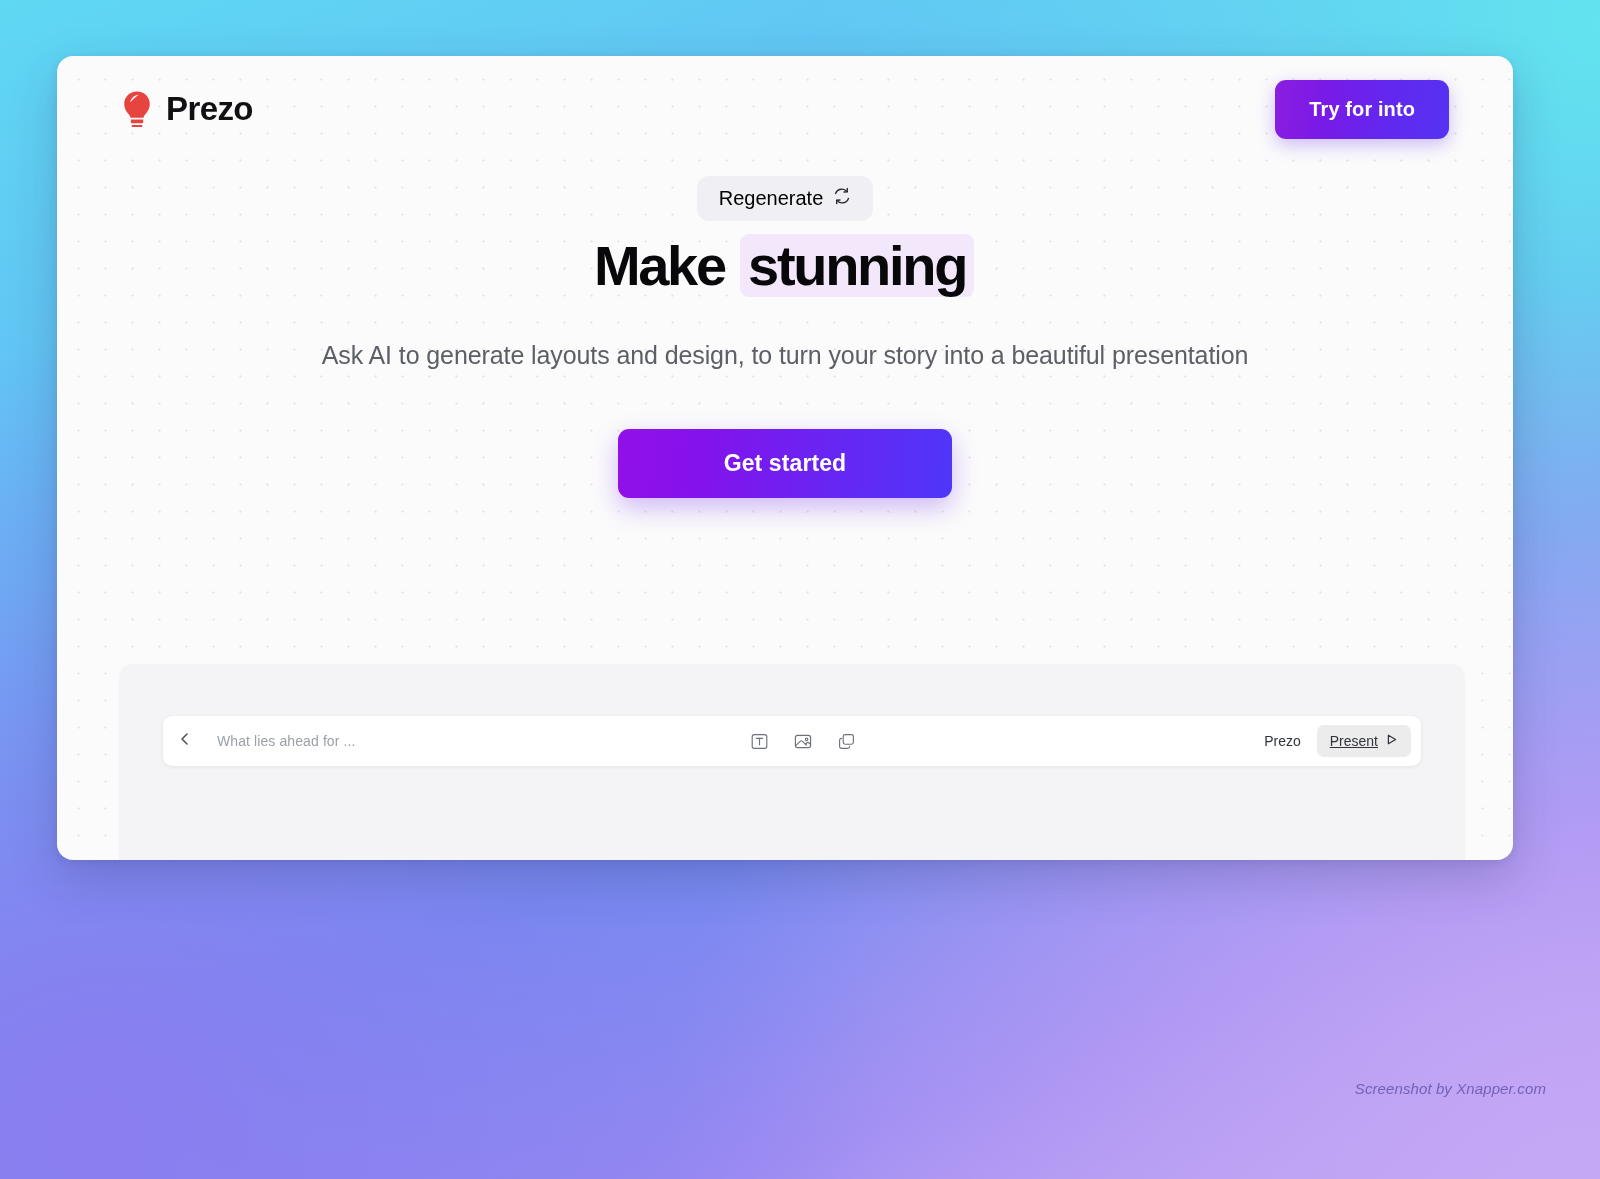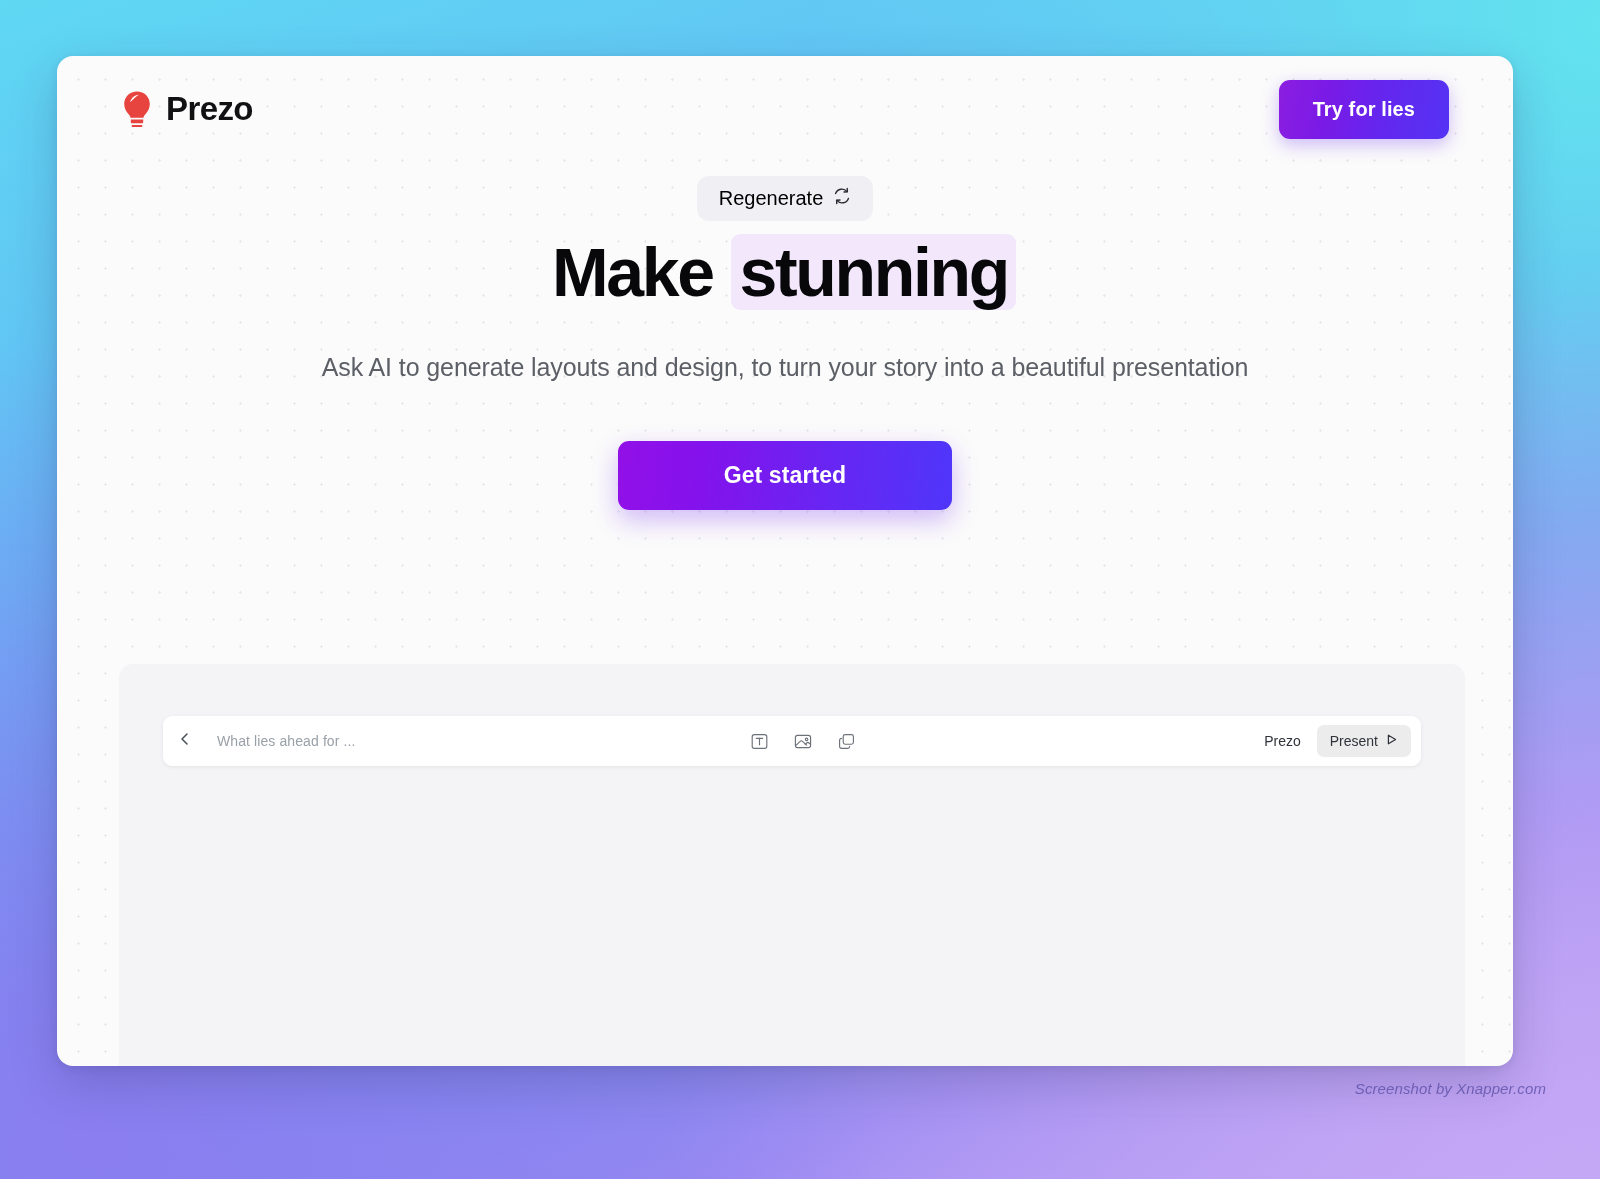--- a/index.html
+++ b/index.html
@@ -21,21 +21,21 @@
       radial-gradient(circle at 100% 2%, #62e3ef 0%, rgba(98,227,239,0) 40%),
       linear-gradient(160deg, #5fd8f3 0%, #63b9f5 34%, #6f8cf0 62%, #9a8af2 82%, #c3a6f4 100%);
   }
 
   
   #app-card {
     position: absolute;
     left: 57px;
     top: 56px;
     width: 1456px;
-    height: 1010px;
+    height: 804px;
     background: #fbfbfb;
     border-radius: 16px;
     box-shadow: 0 18px 48px rgba(40,40,90,0.22), 0 2px 8px rgba(40,40,90,0.10);
     overflow: hidden;
   }
 
   
   #dot-grid {
     position: absolute;
     inset: 0;
@@ -100,21 +100,21 @@
     background: #f0f0f4;
     color: #000000;
     font-size: 20px;
     border: none;
     cursor: pointer;
     font-family: "Liberation Sans", sans-serif;
   }
 
   #headline {
     margin-top: 16px;
-    font-size: 68px;
+    font-size: 56px;
     line-height: 1.03;
     font-weight: 800;
     letter-spacing: -2.3px;
     color: #08080a;
   }
   #headline .hl-line { display: block; }
   #headline-highlight {
     background: #f2e7fb;
     border-radius: 9px;
     padding: 0 8px;
@@ -213,20 +213,21 @@
     align-items: center;
     gap: 7px;
     font-size: 14px;
     color: #30343a;
     background: #ececed;
     border: none;
     padding: 8px 13px;
     border-radius: 7px;
     cursor: pointer;
     font-family: "Liberation Sans", sans-serif;
+    text-decoration: underline;
   }
 
   
   #watermark {
     position: absolute;
     right: 54px;
     top: 1080px;
     font-size: 15px;
     color: #5b4fa8;
     opacity: 0.78;
@@ -250,21 +251,21 @@
           <svg class="bulb" width="32" height="38" viewBox="0 0 32 38" aria-hidden="true">
             <path d="M16 1.5C8.8 1.5 3.2 7 3.2 13.9c0 4.4 2.1 7.6 4.2 10 1.3 1.5 2 2.6 2.2 3.9h12.8c.2-1.3.9-2.4 2.2-3.9 2.1-2.4 4.2-5.6 4.2-10C28.8 7 23.2 1.5 16 1.5z" fill="#e8443f"></path>
             <path d="M9.8 29.4h12.4v2.6c0 .7-.6 1.3-1.3 1.3H11.1c-.7 0-1.3-.6-1.3-1.3v-2.6z" fill="#e8443f"></path>
             <path d="M11.6 35h8.8c.5 0 1 .5 1 1s-.5 1-1 1h-8.8c-.5 0-1-.5-1-1s.5-1 1-1z" fill="#e8443f"></path>
             <path d="M9.2 12.3c.6-4.2 4.2-7.4 8.5-7.6-3.1 2.4-6.3 5-8.5 7.6z" fill="#ffffff" opacity="0.95"></path>
           </svg>
         </span>
         <span id="brand-name">Prezo</span>
       </div>
 
-      <button id="try-free-button">Try for lies</button>
+      <button id="try-free-button">Try for into</button>
     </div>
 
     <div id="hero">
 
       <button id="regenerate-pill">
         <span>Regenerate</span>
         <span>
           <svg width="18" height="18" viewBox="0 0 18 18" fill="none" stroke="#2a2a33" stroke-width="1.4" stroke-linecap="round" stroke-linejoin="round" aria-hidden="true">
             <path d="M2.6 6.6A6.6 6.6 0 0 1 14 4.6"></path>
             <polyline points="14.2,1.4 14.4,4.8 11,5"></polyline>

